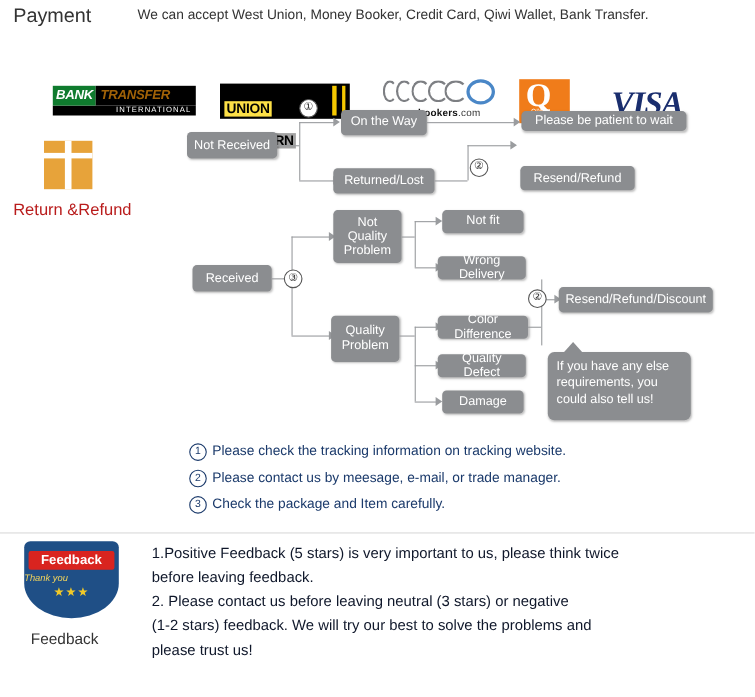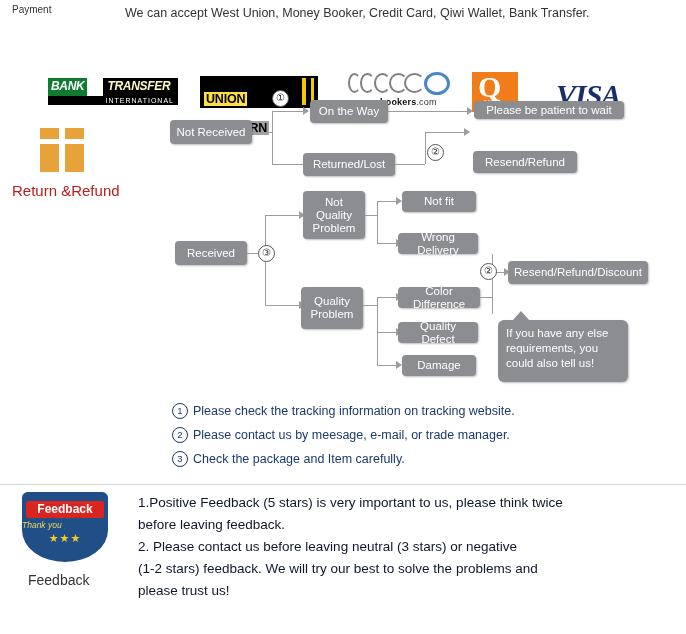--- a/index.html
+++ b/index.html
@@ -9,42 +9,42 @@
     font-family:"Liberation Sans", sans-serif;
     color:#333;
     position:relative;
     overflow:hidden;
   }
   .wrap { position:relative; width:686px; height:634px; }
 
   
   .payment-title {
     position:absolute; left:12px; top:4px;
-    font-size:10px; color:#333;
+    font-size:18px; color:#333;
   }
   .payment-text {
     position:absolute; left:125px; top:6px;
     font-size:12.5px; color:#333;
   }
 
   
   .logos { position:absolute; left:0; top:36px; width:686px; height:44px; }
 
   .logo { position:absolute; }
 
   
   .logo-bank { left:48px; top:42px; width:130px; height:28px; }
   .bt-row { display:flex; height:18px; }
   .bt-green {
     background:#0f7b2e; color:#fff; font-weight:bold; font-size:12px;
     padding:1px 3px 0 3px; font-style:italic; letter-spacing:-0.3px;
   }
   .bt-black {
-    background:#000; color:#fef9c3; font-weight:bold; font-size:12px;
-    padding:1px 6px 0 4px; font-style:italic; letter-spacing:-0.3px; flex:1;margin-left:16px;
+    background:#000; color:#a16207; font-weight:bold; font-size:12px;
+    padding:1px 6px 0 4px; font-style:italic; letter-spacing:-0.3px; flex:1;
   }
   .bt-sub {
     background:#000; color:#fff; font-size:7px; text-align:right;
     letter-spacing:1px; padding:0 4px 0 0; height:9px; line-height:9px;
   }
 
   
   .logo-wu { left:200px; top:40px; width:118px; height:32px; background:#000; }
   .wu-inner { position:relative; width:118px; height:32px; }
   .wu-t1 {

